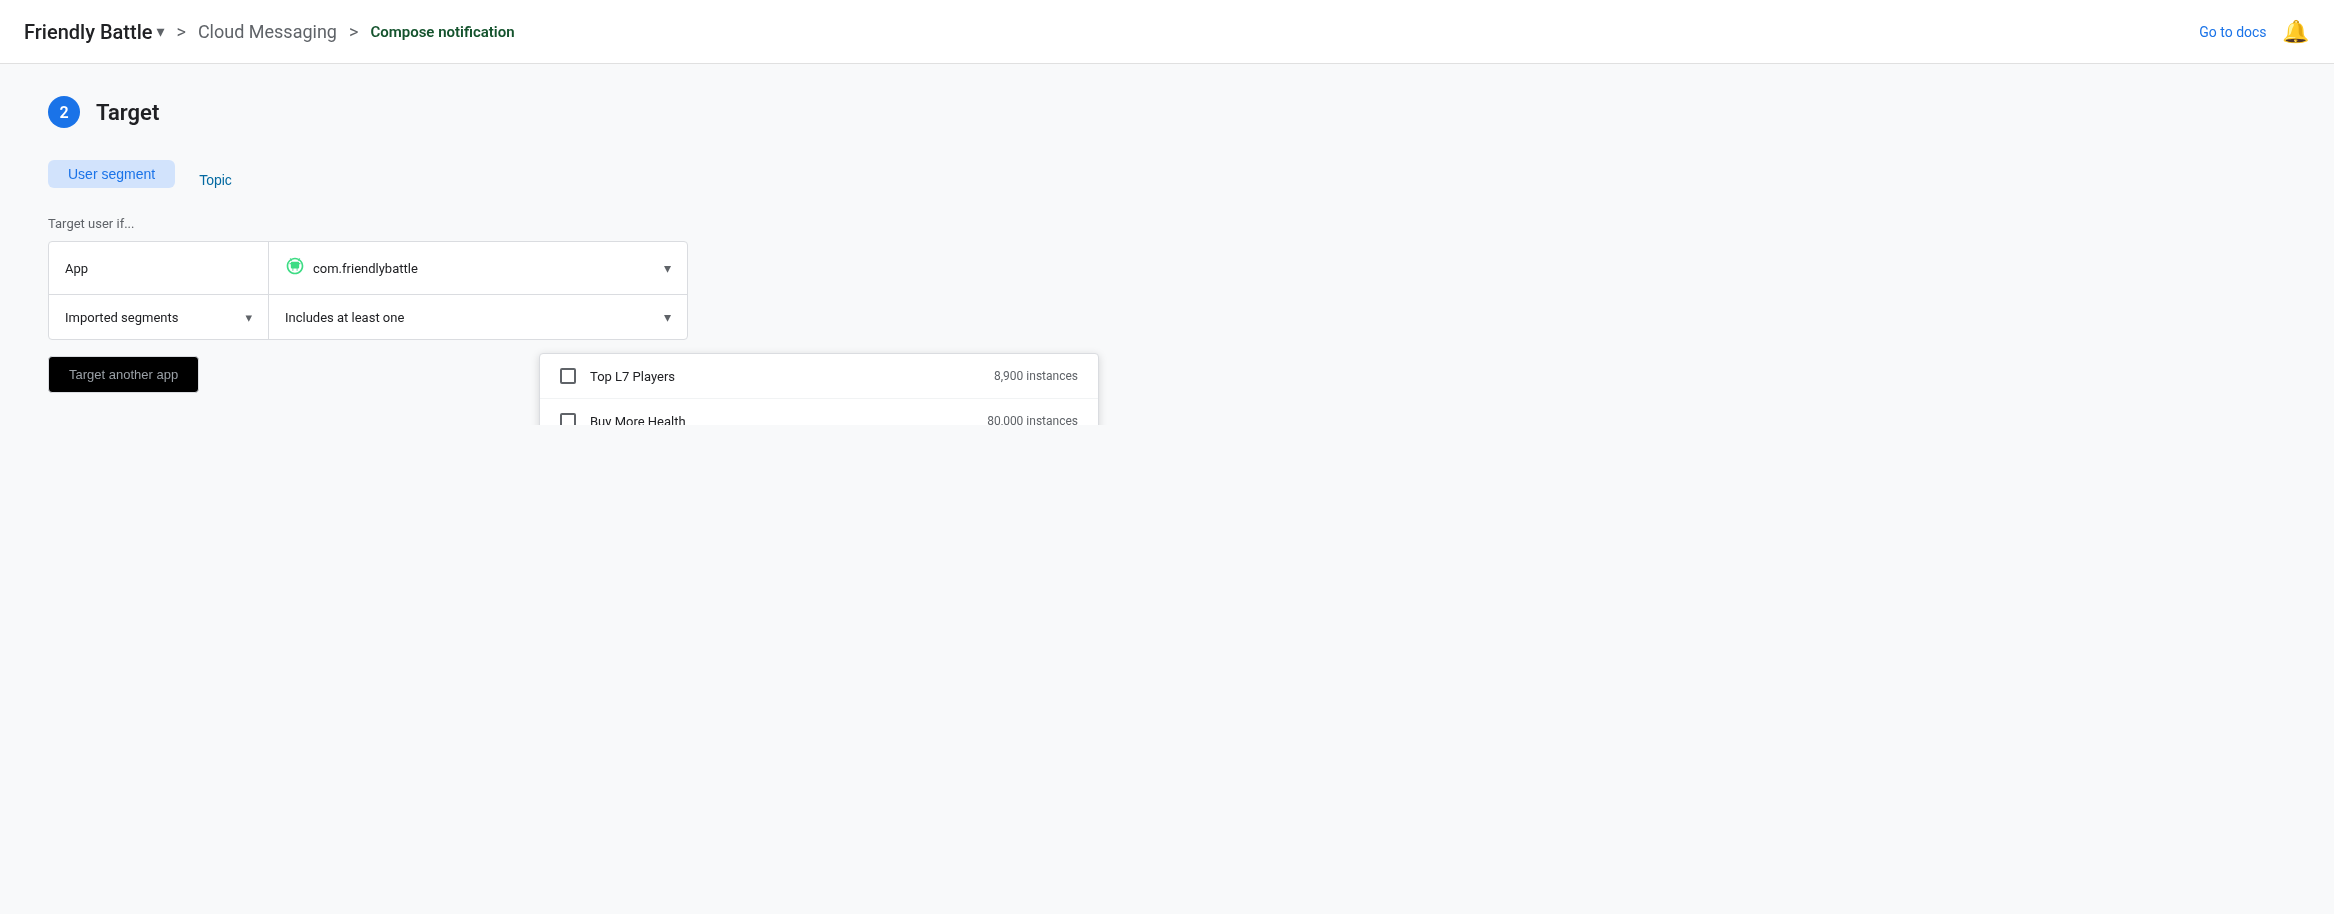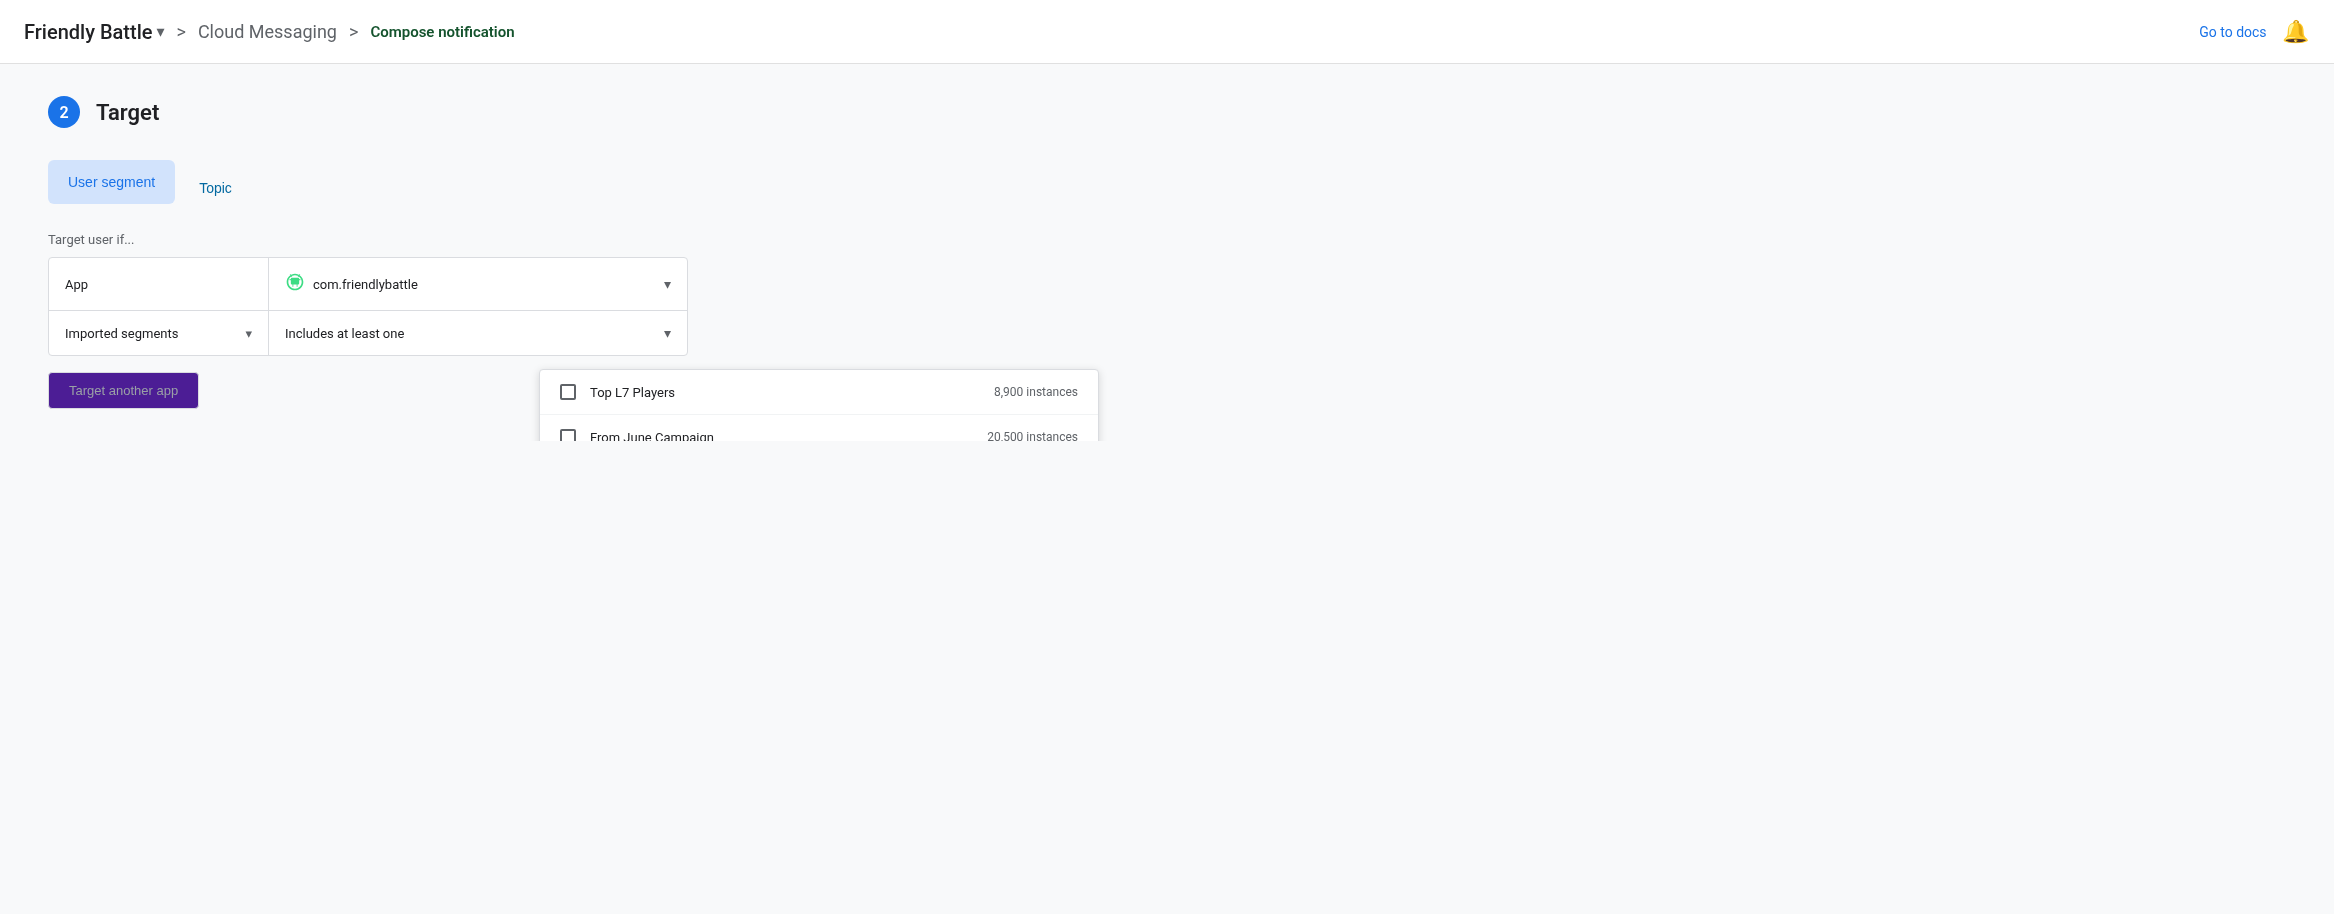--- a/index.html
+++ b/index.html
@@ -102,21 +102,21 @@
       color: #202124;
     }
 
     
     .tab-row {
       display: flex;
       gap: 4px;
       margin-bottom: 28px;
     }
     .tab-btn {
-      padding: 8px 20px;
+      padding: 0 20px;
       border-radius: 6px;
       border: none;
       cursor: pointer;
       font-size: 14px;
       font-weight: 500;
     }
     .tab-btn.active {
       background: #d2e3fc;
       color: #1a73e8;
     }
@@ -187,21 +187,21 @@
       color: #202124;
       flex: 1;
     }
 
     
     .target-another-btn {
       margin-top: 16px;
       padding: 10px 20px;
       border: 1px solid #dadce0;
       border-radius: 4px;
-      background: #4c1d95;
+      background: #000000;
       color: #9aa0a6;
       font-size: 13px;
       cursor: pointer;
       display: inline-block;
     }
 
     
     .dropdown-popup {
       position: absolute;
       top: 58px;
@@ -319,25 +319,20 @@
       </div>
 
       <div class="dropdown-popup">
         <div class="dropdown-item">
           <div class="checkbox"></div>
           <span class="item-name">Top L7 Players</span>
           <span class="item-count">8,900 instances</span>
         </div>
         <div class="dropdown-item">
           <div class="checkbox"></div>
-          <span class="item-name">From June Campaign</span>
-          <span class="item-count">20,500 instances</span>
-        </div>
-        <div class="dropdown-item">
-          <div class="checkbox"></div>
           <span class="item-name">Buy More Health</span>
           <span class="item-count">80,000 instances</span>
         </div>
         <div class="dropdown-item">
           <div class="checkbox"></div>
           <span class="item-name">Newsletter Mailing List</span>
           <span class="item-count">450,200 instances</span>
         </div>
       </div>
 

